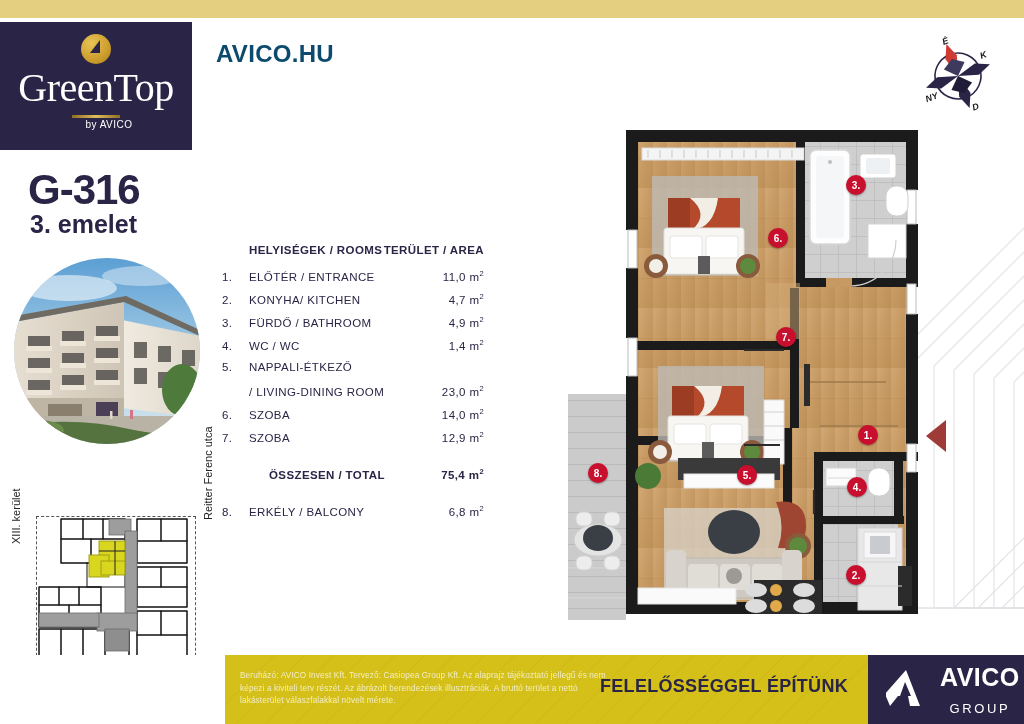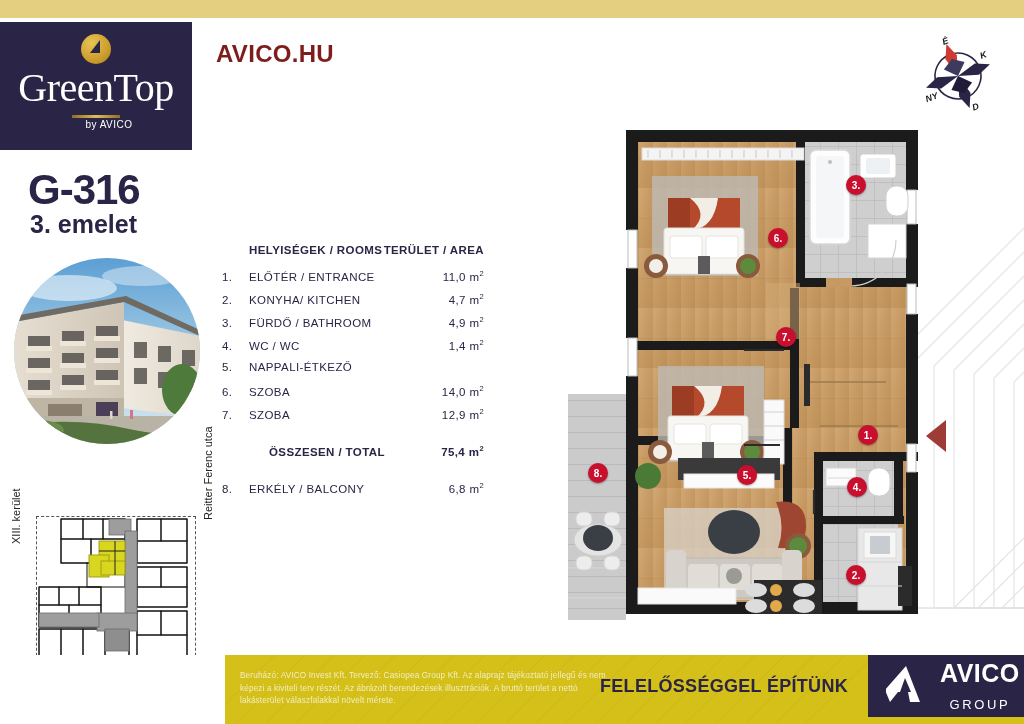--- a/index.html
+++ b/index.html
@@ -47,21 +47,21 @@
     background: linear-gradient(90deg, #8d6d22, #e0bd5e, #8d6d22);
   }
   .logo-by {
     position: absolute; left: 0; top: 97px; width: 192px; text-align: center;
     font-size: 10px; color: #ffffff; letter-spacing: 0.5px; padding-left: 26px;
   }
 
   
   .avicohu {
     position: absolute; left: 216px; top: 40px;
-    font-size: 24px; font-weight: bold; color: #7f1d1d; letter-spacing: 0.3px;
+    font-size: 24px; font-weight: bold; color: #0c4a6e; letter-spacing: 0.3px;
   }
   .unitcode {
     position: absolute; left: 28px; top: 166px;
     font-size: 42px; font-weight: bold; color: #2a2546; letter-spacing: -1px;
   }
   .floorlbl {
     position: absolute; left: 30px; top: 210px;
     font-size: 25px; font-weight: bold; color: #2a2546;
   }
 
@@ -125,21 +125,21 @@
   .foot-yellow .ylines { position: absolute; left: 0; top: 0; }
   .disclaimer {
     position: absolute; left: 240px; top: 670px; width: 370px;
     font-size: 8.2px; line-height: 1.55; color: #f4edc0; letter-spacing: 0.15px;
   }
   .tagline {
     position: absolute; left: 600px; top: 676px;
     font-size: 18px; font-weight: bold; color: #2a2546; letter-spacing: 0.3px;
   }
   .avicogroup {
-    position: absolute; left: 868px; top: 655px; width: 156px; height: 62px;
+    position: absolute; left: 868px; top: 655px; width: 156px; height: 69px;
     background: #2a2546; display: flex; align-items: center;
   }
   .ag-mark { margin-left: 18px; }
   .ag-txt { margin-left: 10px; color: #fff; line-height: 1; }
   .ag-txt .t1 { font-size: 25px; font-weight: bold; letter-spacing: 0.5px; }
   .ag-txt .t2 { font-size: 13px; letter-spacing: 2.6px; text-align: center;
                 margin-top: 12px; }
   .footer-white {
     position: absolute; left: 0; top: 655px; width: 225px; height: 69px; background: #fff;
   }
@@ -274,20 +274,25 @@
   </div>
   <div class="trow">
     <span class="num">4.</span>
     <span class="nm">WC / WC</span>
     <span class="ar"><i style="font-style:normal">1,4</i> <i style="font-style:normal">m</i><sup>2</sup></span>
   </div>
   <div class="trow">
     <span class="num">5.</span>
     <span class="nm">NAPPALI-ÉTKEZŐ</span>
     <span class="ar"></span>
+  </div>
+  <div class="trow cont">
+    <span class="num"></span>
+    <span class="nm">/ LIVING-DINING ROOM</span>
+    <span class="ar"><i style="font-style:normal">23,0</i> <i style="font-style:normal">m</i><sup>2</sup></span>
   </div>
   <div class="trow">
     <span class="num">6.</span>
     <span class="nm">SZOBA</span>
     <span class="ar"><i style="font-style:normal">14,0</i> <i style="font-style:normal">m</i><sup>2</sup></span>
   </div>
   <div class="trow">
     <span class="num">7.</span>
     <span class="nm">SZOBA</span>
     <span class="ar"><i style="font-style:normal">12,9</i> <i style="font-style:normal">m</i><sup>2</sup></span>

